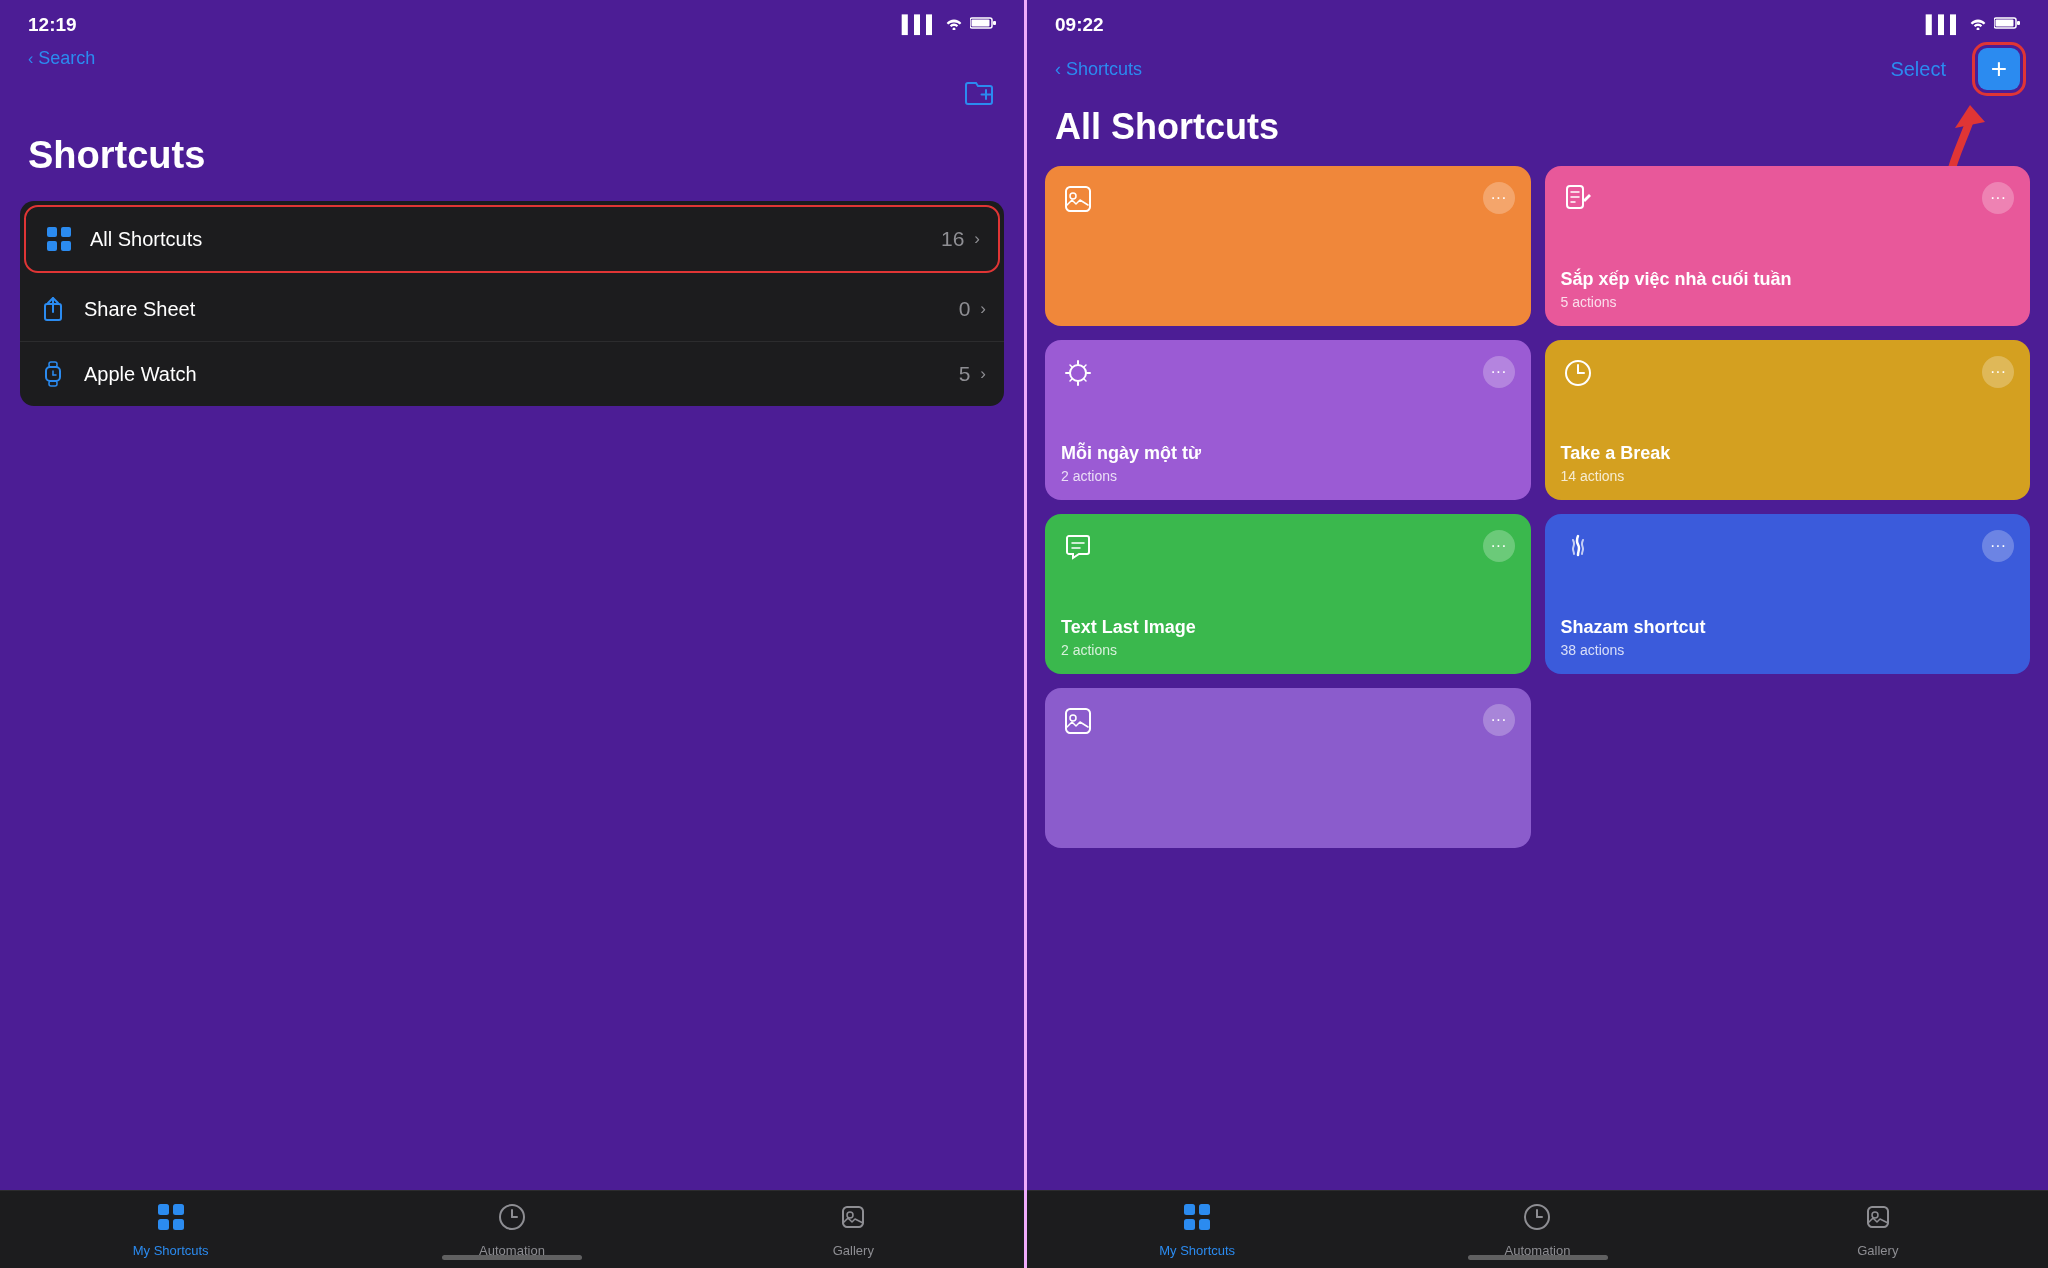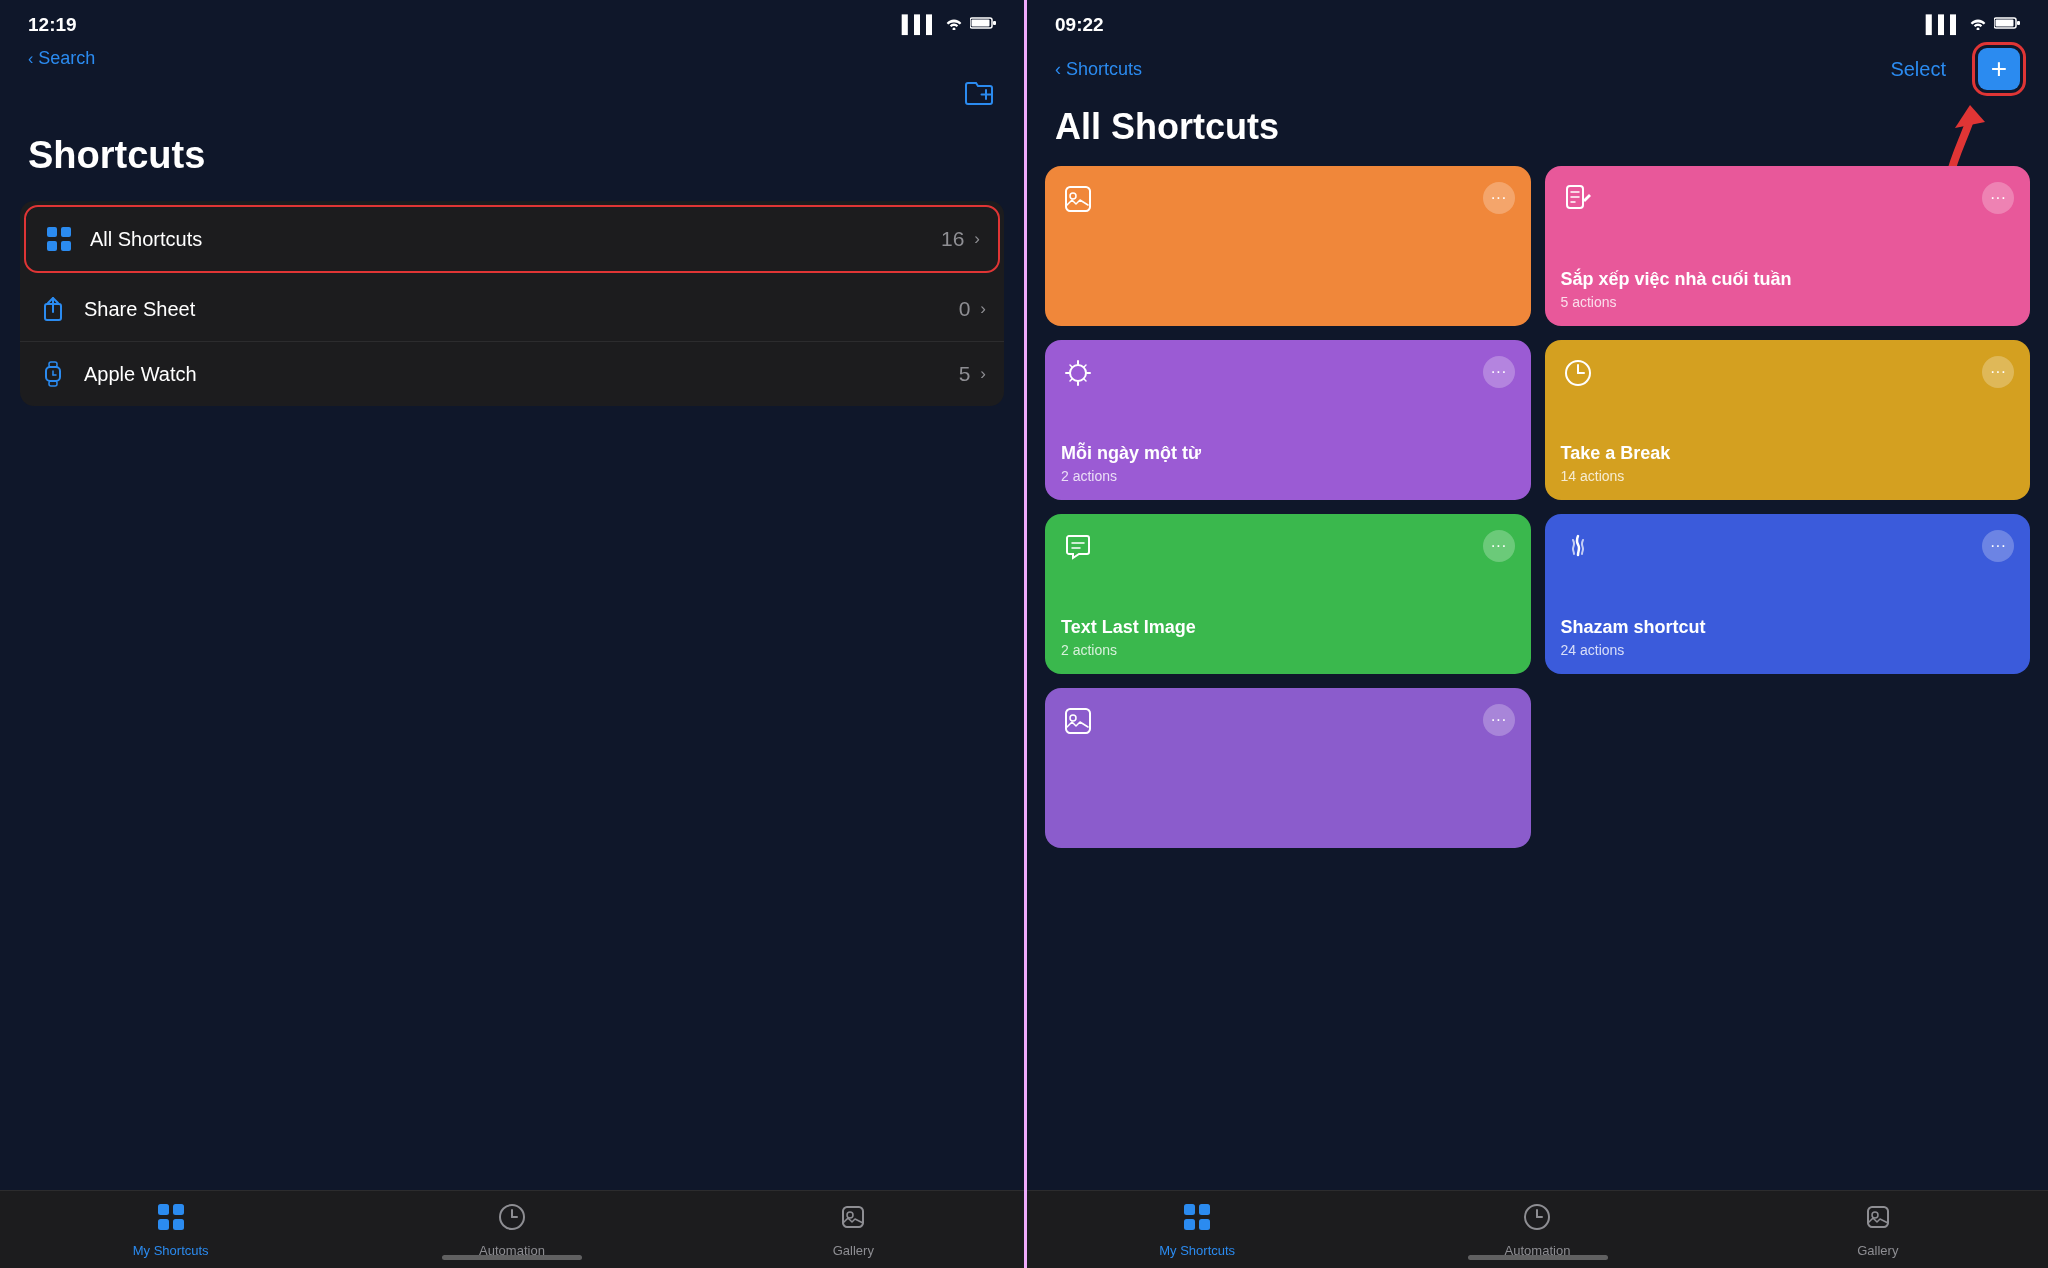--- a/index.html
+++ b/index.html
@@ -9,21 +9,21 @@
       background: #000;
       display: flex;
       font-family: -apple-system, 'SF Pro Display', 'Helvetica Neue', Arial, sans-serif;
       overflow: hidden;
     }
 
     
     .phone {
       width: 1024px;
       height: 1268px;
-      background: #0f172a;
+      background: #4c1d95;
       position: relative;
       overflow: hidden;
     }
 
     
     .status-bar {
       display: flex;
       justify-content: space-between;
       align-items: center;
       padding: 14px 28px 8px;
@@ -534,21 +534,21 @@
           <svg width="34" height="34" viewBox="0 0 34 34" fill="none">
             <path d="M17 6c0 0-1 2-1 5s2 4 2 7-1 4-1 7" stroke="white" stroke-width="2.5" stroke-linecap="round" fill="none"></path>
             <path d="M12 10c0 0 1 2 1 4s-1 3-1 5 1 3 1 5" stroke="white" stroke-width="2" stroke-linecap="round" fill="none" opacity="0.7"></path>
             <path d="M22 10c0 0-1 2-1 4s1 3 1 5-1 3-1 5" stroke="white" stroke-width="2" stroke-linecap="round" fill="none" opacity="0.7"></path>
           </svg>
         </span>
         <div class="card-more-btn">···</div>
       </div>
       <div class="card-bottom">
         <div class="card-name">Shazam shortcut</div>
-        <div class="card-actions">24 actions</div>
+        <div class="card-actions">38 actions</div>
       </div>
     </div>
 
     <div class="shortcut-card card-purple2">
       <div class="card-top">
         <span class="card-icon">
           <svg width="34" height="34" viewBox="0 0 34 34" fill="none">
             <path d="M5 9C5 7 7 5 9 5h16c2 0 4 2 4 4v16c0 2-2 4-4 4H9c-2 0-4-2-4-4V9z" stroke="white" stroke-width="2" fill="none"></path>
             <path d="M9 14c0-2 1-3 3-3s3 1 3 3-1 3-3 3-3-1-3-3z" stroke="white" stroke-width="1.5" fill="none"></path>
             <path d="M5 24l6-6 4 4 4-4 8 5" stroke="white" stroke-width="1.5" stroke-linecap="round" stroke-linejoin="round" fill="none"></path>

